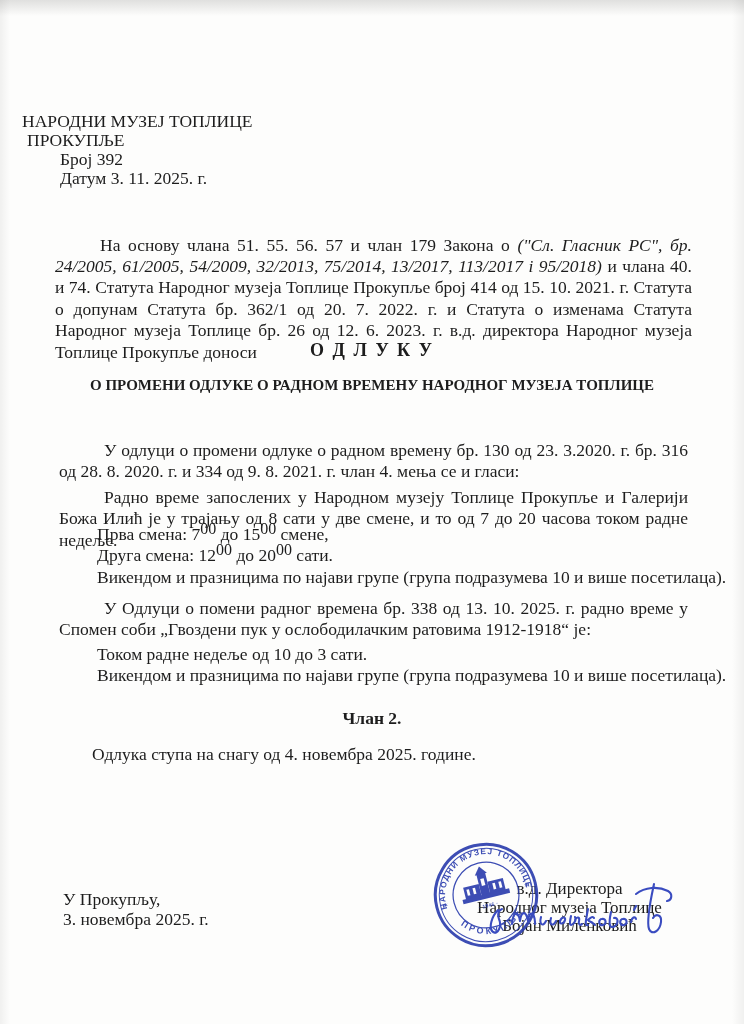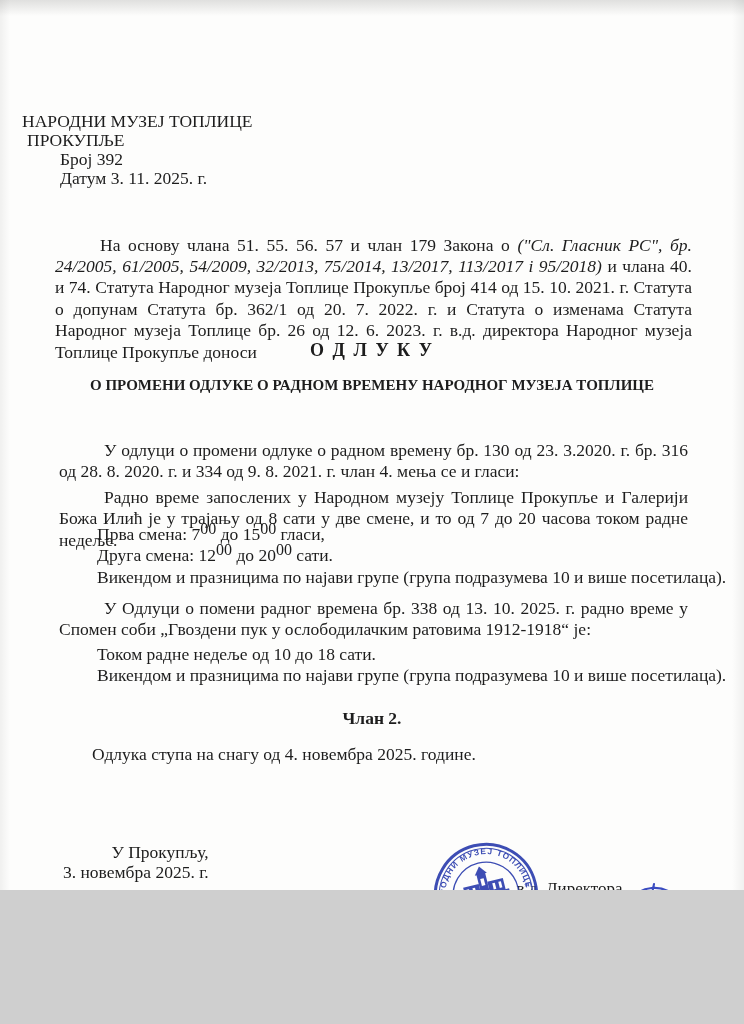--- a/index.html
+++ b/index.html
@@ -1,17 +1,17 @@
 <!DOCTYPE html>
 <html style="--stamp-ink: #2d3fae; --sig-ink: #3a4cc0;"><head>
 <meta charset="utf-8">
 <style>
   html,body{margin:0;padding:0;background:#cfcfcf;}
   .page{
-    position:relative;width:744px;height:890px;margin:0 auto;overflow:hidden;
+    position:relative;width:744px;height:1024px;margin:0 auto;overflow:hidden;
     background:#fdfdfc;
     background-image:
       linear-gradient(180deg, rgba(90,90,88,.18), rgba(0,0,0,0) 16px),
       linear-gradient(90deg, rgba(0,0,0,.05), rgba(0,0,0,0) 10px),
       linear-gradient(270deg, rgba(0,0,0,.05), rgba(0,0,0,0) 12px);
     font-family:"Liberation Serif","DejaVu Serif",serif;
     color:#1d1d1d;
     font-size:17.5px;
   }
   .abs{position:absolute;}
@@ -27,21 +27,21 @@
   .clan2{top:708px;}
   .bodyblock{left:55px;width:637px;text-align:justify;line-height:21.4px;}
   .body1{top:436px;}
   .body2{top:594px;}
   .bodyblock p{margin:4px;text-indent:45px;}
   .plain-lines{left:97px;line-height:21.4px;}
   .shifts{top:524px;}
   .lines2{top:644px;}
   .effect{left:92px;top:744px;}
   sup.hrs{font-size:16px;vertical-align:baseline;position:relative;top:-6px;letter-spacing:0;}
-  .place{left:63px;top:843px;line-height:19.5px;text-align:right;}
+  .place{left:63px;top:890px;line-height:19.5px;}
   .signblock{left:452px;top:880px;width:235px;text-align:center;line-height:18.5px;font-size:17px;}
   .stampwrap{left:430px;top:839px;width:112px;height:112px;filter:blur(.35px);opacity:.92;z-index:3;}
   .sigwrap{left:468px;top:876px;width:218px;height:66px;filter:blur(.25px);z-index:4;}
   .stamp-ink{stroke:var(--stamp-ink,#2d3fae);}
   .stamp-fill{fill:var(--stamp-ink,#2d3fae);}
   .ring-text{fill:var(--stamp-ink,#2d3fae);font-family:"Liberation Sans","DejaVu Sans",sans-serif;font-weight:bold;}
   .sig-path{stroke:var(--sig-ink,#3a4cc0);fill:none;stroke-width:2.1;stroke-linecap:round;stroke-linejoin:round;}
 </style>
 </head>
 <body>
@@ -59,31 +59,31 @@
 
   <div class="abs centered title">О Д Л У К У</div>
   <div class="abs centered subtitle">О ПРОМЕНИ ОДЛУКЕ О РАДНОМ ВРЕМЕНУ НАРОДНОГ МУЗЕЈА ТОПЛИЦЕ</div>
 
   <div class="abs bodyblock body1">
     <p>У одлуци о промени одлуке о радном времену бр. 130 од 23. 3.2020. г. бр. 316 од 28. 8. 2020. г. и  334 од  9. 8. 2021. г. члан 4. мења се и гласи:</p>
     <p>Радно време запослених у Народном музеју Топлице Прокупље и Галерији Божа Илић је у трајању од 8 сати у две смене,  и то  од 7 до 20 часова током радне недеље.</p>
   </div>
 
   <div class="abs plain-lines shifts">
-    <div><span>Прва смена: 7</span><sup class="hrs">00</sup><span> до 15</span><sup class="hrs">00</sup><span> гласи,</span></div>
+    <div><span>Прва смена: 7</span><sup class="hrs">00</sup><span> до 15</span><sup class="hrs">00</sup><span> смене,</span></div>
     <div><span>Друга смена: 12</span><sup class="hrs">00</sup><span> до 20</span><sup class="hrs">00</sup><span> сати.</span></div>
     <div>Викендом и празницима по најави групе (група подразумева 10 и више посетилаца).</div>
   </div>
 
   <div class="abs bodyblock body2">
     <p>У Одлуци о помени радног времена бр. 338 од 13. 10. 2025. г. радно време у Спомен соби „Гвоздени пук у ослободилачким ратовима 1912-1918“ је:</p>
   </div>
 
   <div class="abs plain-lines lines2">
-    <div>Током радне недеље од 10 до 18 сати.</div>
+    <div>Током радне недеље од 10 до 3 сати.</div>
     <div>Викендом и празницима по најави групе (група подразумева 10 и више посетилаца).</div>
   </div>
 
   <div class="abs centered clan2">Члан 2.</div>
   <div class="abs effect">Одлука ступа на снагу од 4. новембра 2025. године.</div>
 
   <div class="abs place">
     <div>У Прокупљу,</div>
     <div>3. новембра 2025. г.</div>
   </div>

